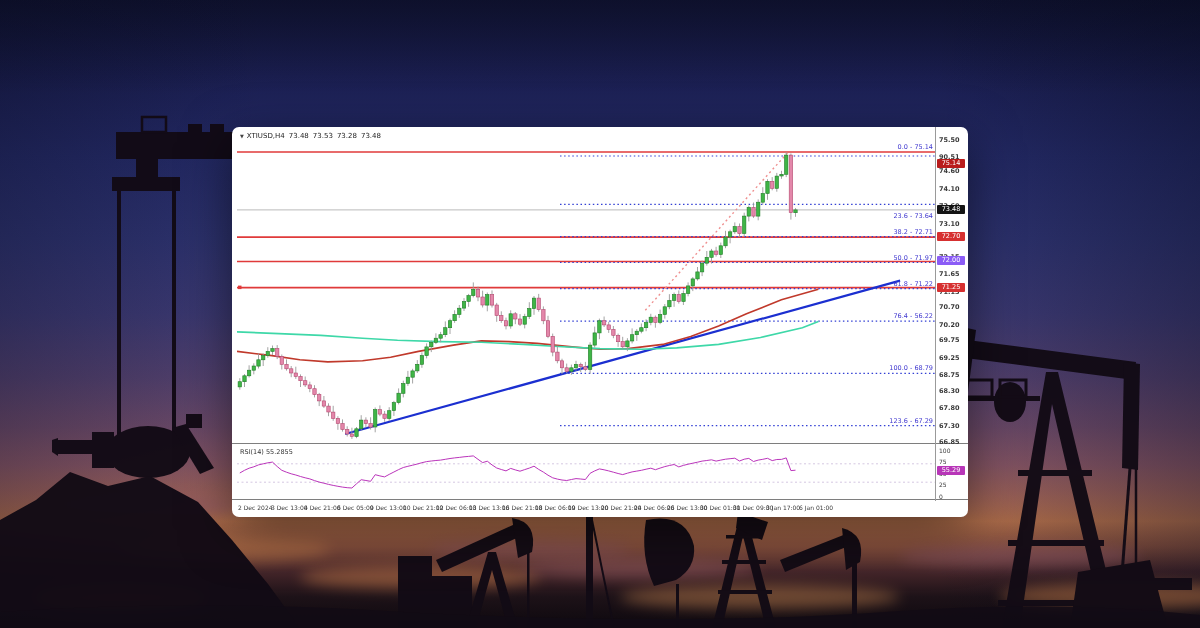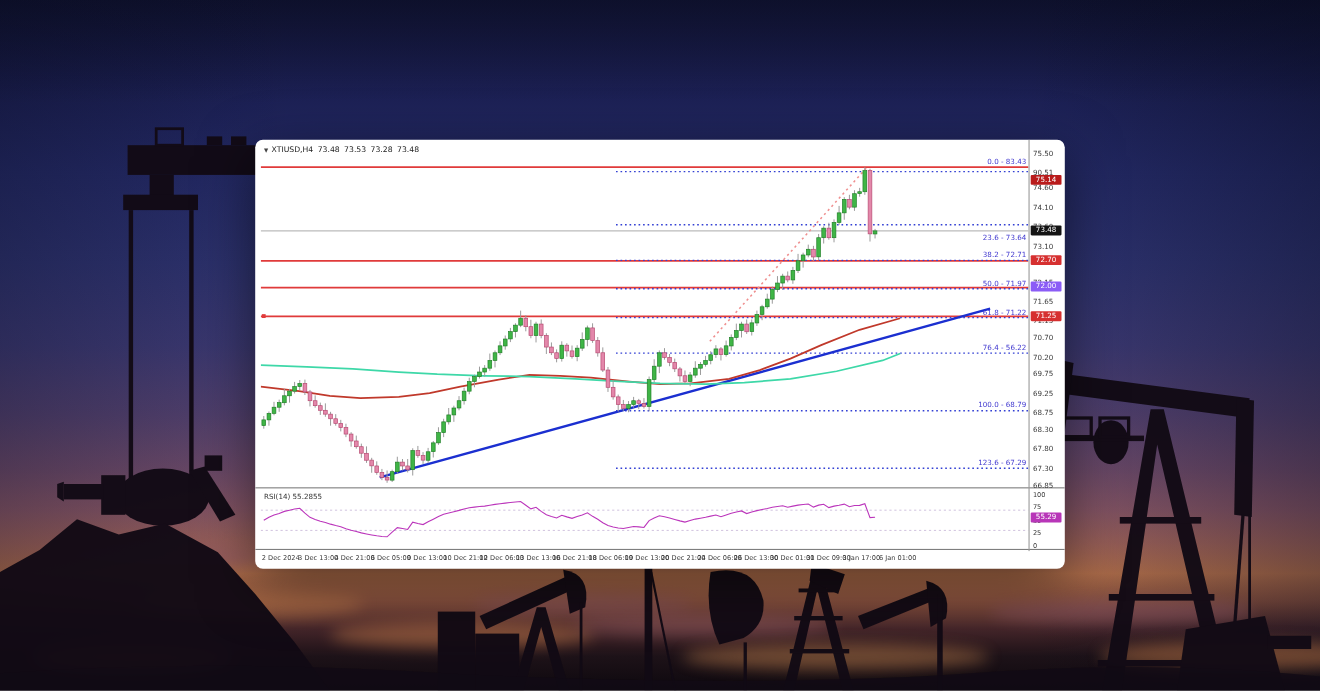--- a/index.html
+++ b/index.html
@@ -17,21 +17,21 @@
   
   #card{position:absolute;left:232px;top:127px;width:736px;height:390px;
     background:#ffffff;border-radius:7px;box-shadow:0 14px 50px rgba(0,0,0,.55);overflow:hidden;}
   #card .abs{position:absolute;}
   #title-row{left:8px;top:5px;font-size:7px;color:#222;white-space:nowrap;z-index:6;}
   #title-row .tri{font-size:5px;color:#444;margin-right:3px;}
   #title-row span{margin-right:4px;margin-top:16px;}
   #rsi-label{left:8px;top:321px;font-size:6.5px;color:#333;z-index:6;}
   .sep{left:0;width:736px;background:#7e7e7e;height:1px;}
   .axline{left:703px;top:0;width:1px;height:374px;background:#9a9a9a;}
-  .ptick{position:absolute;left:707px;font-size:6.5px;color:#3a3a3a;white-space:nowrap;}
+  .ptick{position:absolute;left:707px;font-size:6.5px;color:#3a3a3a;white-space:nowrap;font-weight:bold;}
   .badge{position:absolute;left:705px;min-width:24px;text-align:center;font-size:6.5px;
     color:#fff;padding:0 2px;border-radius:1px;line-height:9px;height:9px;white-space:nowrap;}
   .fiblab{position:absolute;right:35px;font-size:6.5px;color:#4038cf;white-space:nowrap;}
   .tlab{position:absolute;top:377px;font-size:6px;color:#3a3a3a;white-space:nowrap;}
   .rtick{position:absolute;left:707px;font-size:6px;color:#3a3a3a;}
 </style>
 </head>
 <body>
 
 <div id="stage">
@@ -392,21 +392,21 @@
       <div class="ptick" style="top:160.6px">71.15</div>
       <div class="ptick" style="top:176.3px">70.70</div>
       <div class="ptick" style="top:193.7px">70.20</div>
       <div class="ptick" style="top:209.4px">69.75</div>
       <div class="ptick" style="top:226.8px">69.25</div>
       <div class="ptick" style="top:244.3px">68.75</div>
       <div class="ptick" style="top:259.9px">68.30</div>
       <div class="ptick" style="top:277.4px">67.80</div>
       <div class="ptick" style="top:294.8px">67.30</div>
       <div class="ptick" style="top:310.5px">66.85</div>
-      <div class="fiblab" style="top:16.0px">0.0 - 83.43</div>
+      <div class="fiblab" style="top:16.0px">0.0 - 75.14</div>
       <div class="fiblab" style="top:85px">23.6 - 73.64</div>
       <div class="fiblab" style="top:100.7px">38.2 - 72.71</div>
       <div class="fiblab" style="top:126.5px">50.0 - 71.97</div>
       <div class="fiblab" style="top:152.7px">61.8 - 71.22</div>
       <div class="fiblab" style="top:185.1px">76.4 - 56.22</div>
       <div class="fiblab" style="top:237.4px">100.0 - 68.79</div>
       <div class="fiblab" style="top:289.7px">123.6 - 67.29</div>
       <div class="badge" style="top:32px;background:#b91c1c">75.14</div>
       <div class="badge" style="top:105.1px;background:#d63030">72.70</div>
       <div class="badge" style="top:129px;background:#8b5cf6">72.00</div>

